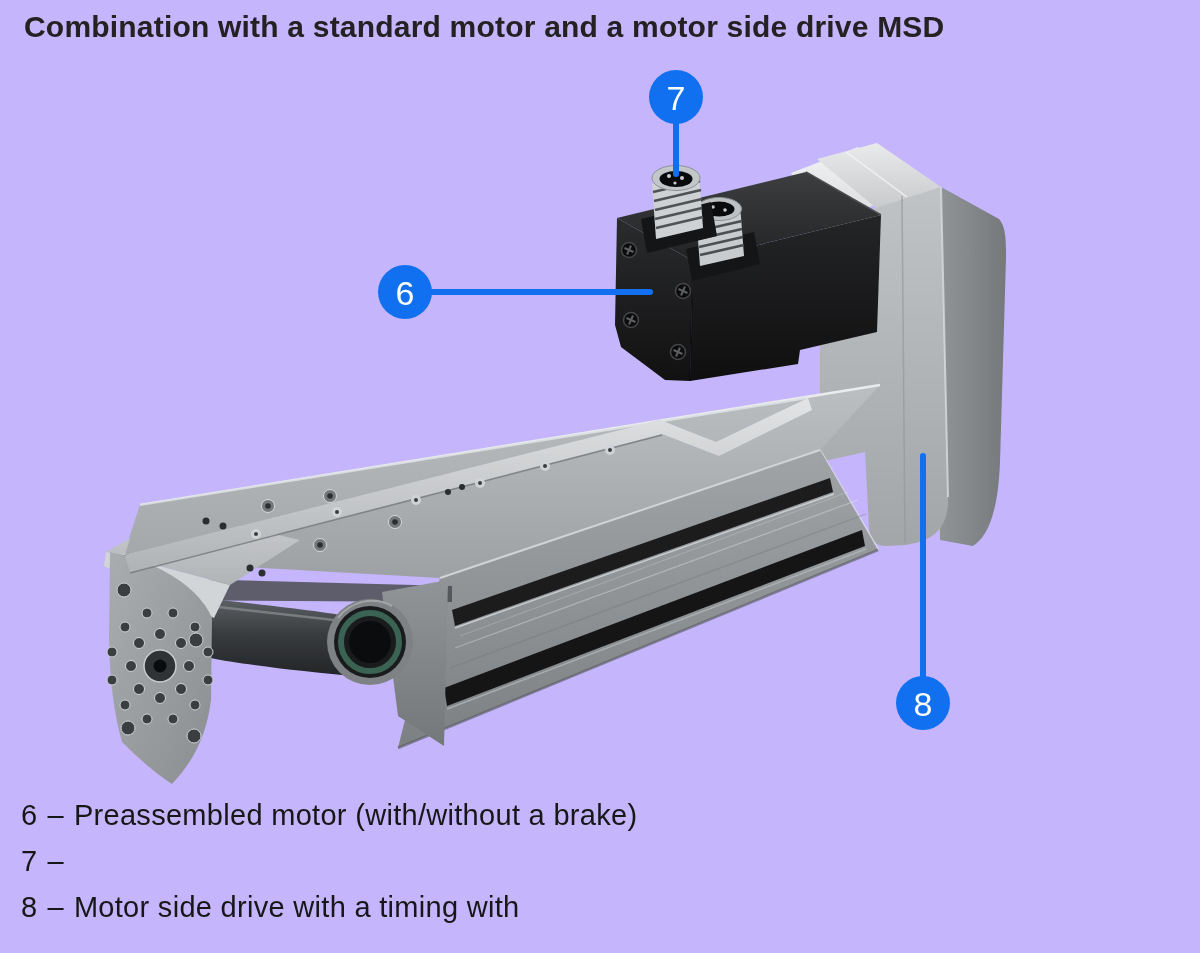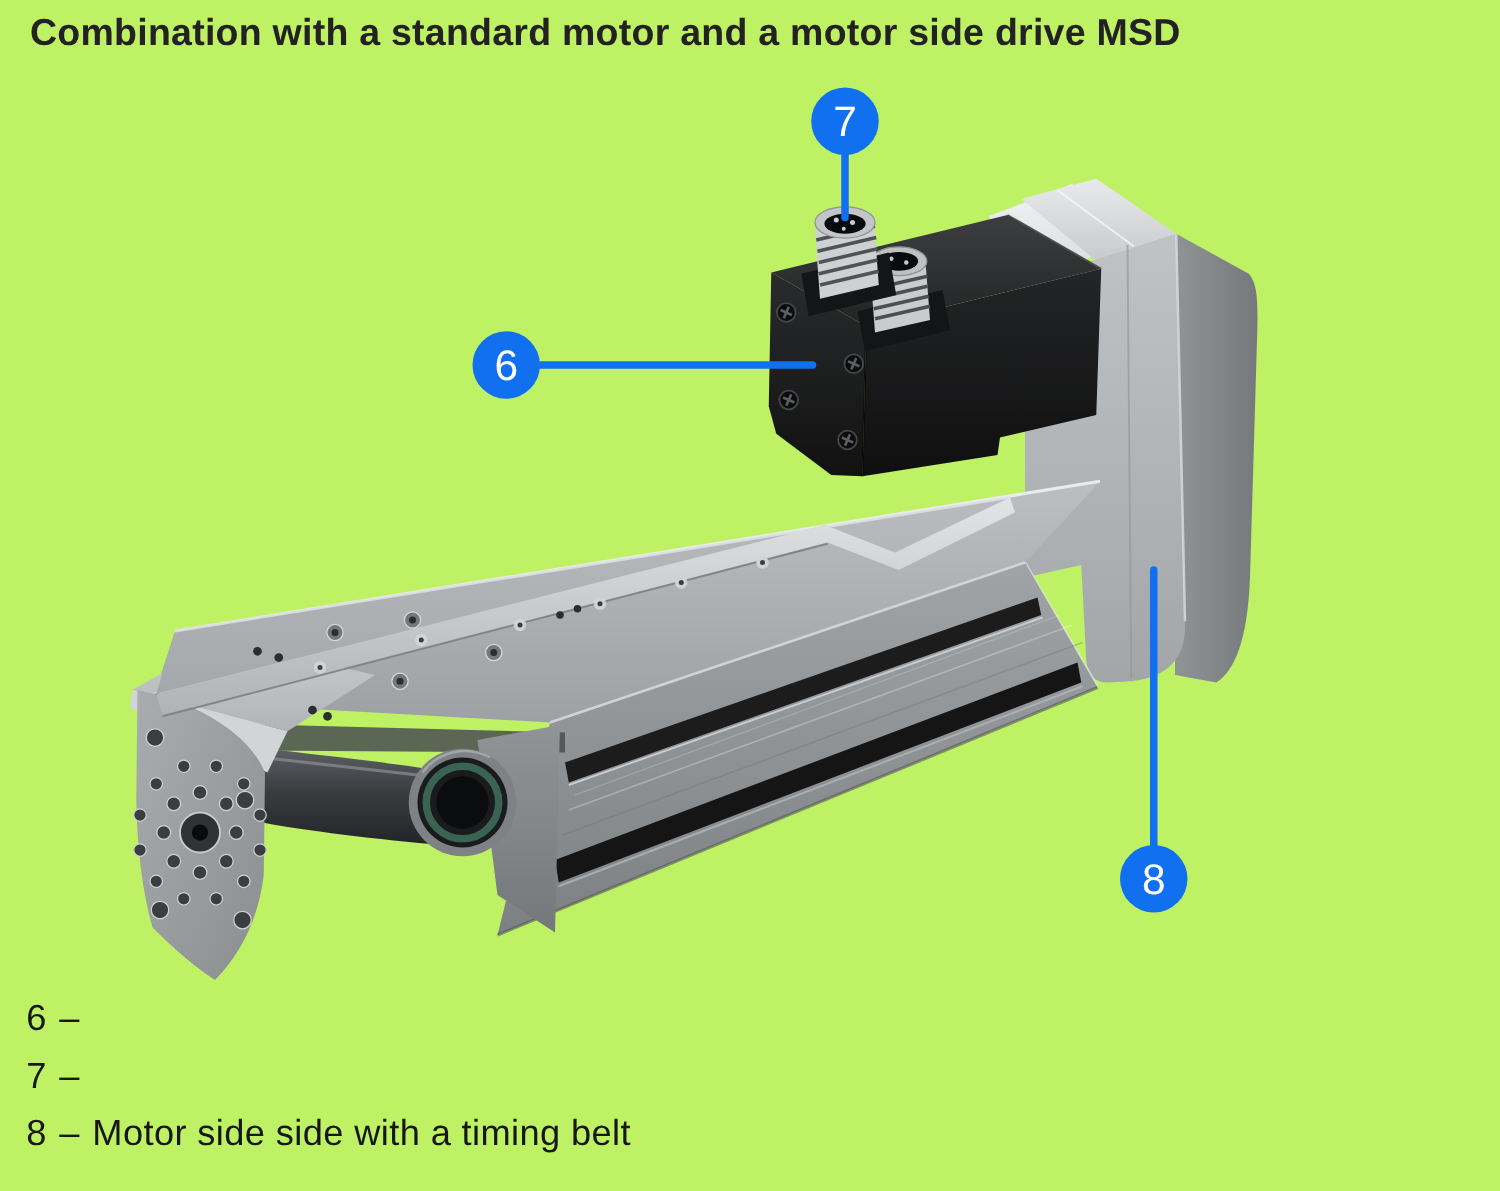--- a/index.html
+++ b/index.html
@@ -1,16 +1,16 @@
 <!DOCTYPE html>
 <html><head>
 <meta charset="utf-8">
 <style>
   html,body{margin:0;padding:0;background:#ffffff;}
-  .page{position:relative;width:1200px;height:953px;background:#bef264;overflow:hidden;
+  .page{position:relative;width:1200px;height:953px;background:#c4b5fd;overflow:hidden;
         font-family:"Liberation Sans", sans-serif;}
   .page-title{position:absolute;left:24px;top:10px;margin:0;font-size:30px;font-weight:800;
         color:#242122;letter-spacing:.2px;}
   .figure{position:absolute;left:0;top:0;width:1200px;height:953px;}
   .figure svg{position:absolute;left:0;top:0;}
   .legend{position:absolute;left:21px;top:799px;}
   .legend-row{display:flex;align-items:baseline;column-gap:10px;height:46px;
         font-size:29px;font-weight:400;color:#171717;letter-spacing:.3px;white-space:nowrap;}
   .badge-num{font-weight:500;}
 </style>
@@ -293,25 +293,26 @@
         <text x="923" y="704" text-anchor="middle" dominant-baseline="central" font-family="Liberation Sans, sans-serif" font-size="34" font-weight="500" fill="#ffffff">8</text>
       </g>
     </g>
   </svg>
   </div>
 
   <div class="legend">
     <div class="legend-row">
       <span class="badge-num">6</span>
       <span>–</span>
+      <span>Preassembled motor (with/without a brake)</span>
     </div>
     <div class="legend-row">
       <span class="badge-num">7</span>
       <span>–</span>
     </div>
     <div class="legend-row">
       <span class="badge-num">8</span>
       <span>–</span>
-      <span>Motor side side with a timing belt</span>
+      <span>Motor side drive with a timing with</span>
     </div>
   </div>
 
 </div>
 
 </body></html>

